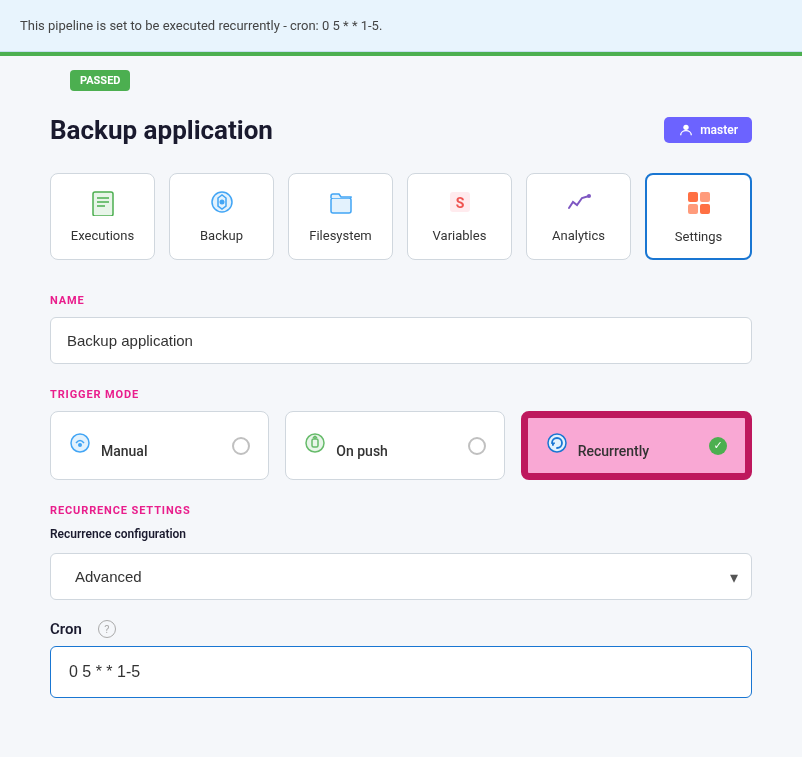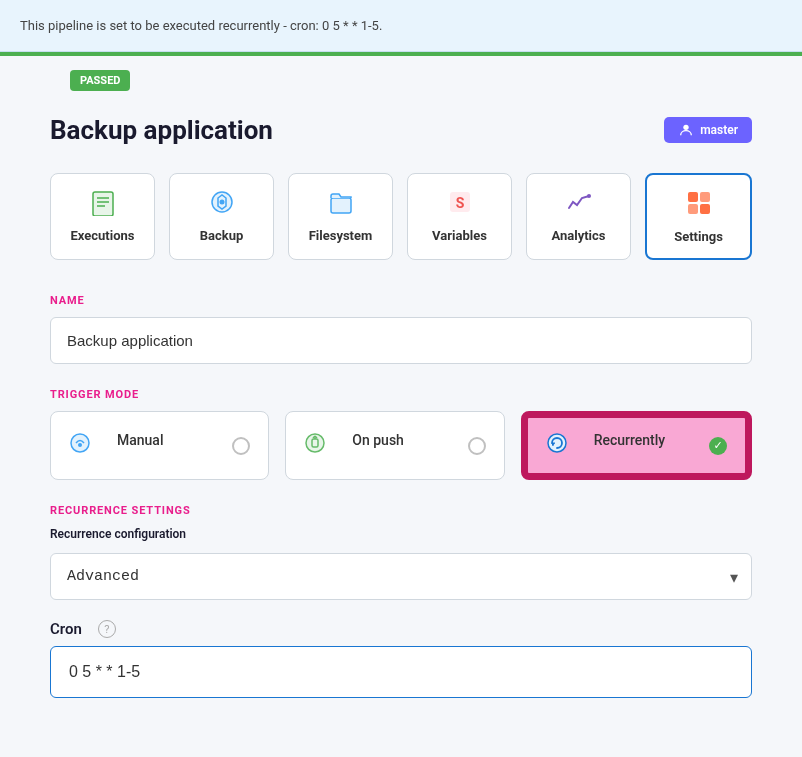--- a/index.html
+++ b/index.html
@@ -86,21 +86,21 @@
       transition: border-color 0.2s;
     }
 
     .tab-item.active {
       border: 2px solid #1976d2;
       background: white;
     }
 
     .tab-item .tab-label {
       font-size: 13px;
-      font-weight: 700;
+      font-weight: 400;
       color: #333;
     }
 
     .tab-icon {
       font-size: 24px;
       line-height: 1;
     }
 
     
     .section-label {
@@ -143,22 +143,22 @@
       background: white;
     }
 
     .trigger-option.selected {
       border: 7px solid #be185d;
       background: #f9a8d4;
     }
 
     .trigger-option-left {
       display: flex;
-      align-items: flex-start;
-      gap: 26px;
+      align-items: flex-end;
+      gap: 10px;
     }
 
     .trigger-icon {
       font-size: 20px;
     }
 
     .trigger-label {
       font-size: 14px;
       font-weight: 500;
       color: #333;
@@ -194,29 +194,28 @@
 
     .select-wrapper {
       position: relative;
       width: 100%;
     }
 
     .select-field {
       width: 100%;
       border: 1px solid #d0d7de;
       border-radius: 6px;
-      padding: 14px 16px;
+      padding: 14px 24px;
       font-size: 15px;
       color: #333;
       background: white;
       appearance: none;
       -webkit-appearance: none;
       cursor: pointer;
       outline: none;
-      font-family: Liberation Mono, monospace;
     }
 
     .select-arrow {
       position: absolute;
       right: 14px;
       top: 50%;
       transform: translateY(-50%);
       color: #555;
       pointer-events: none;
       font-size: 16px;

